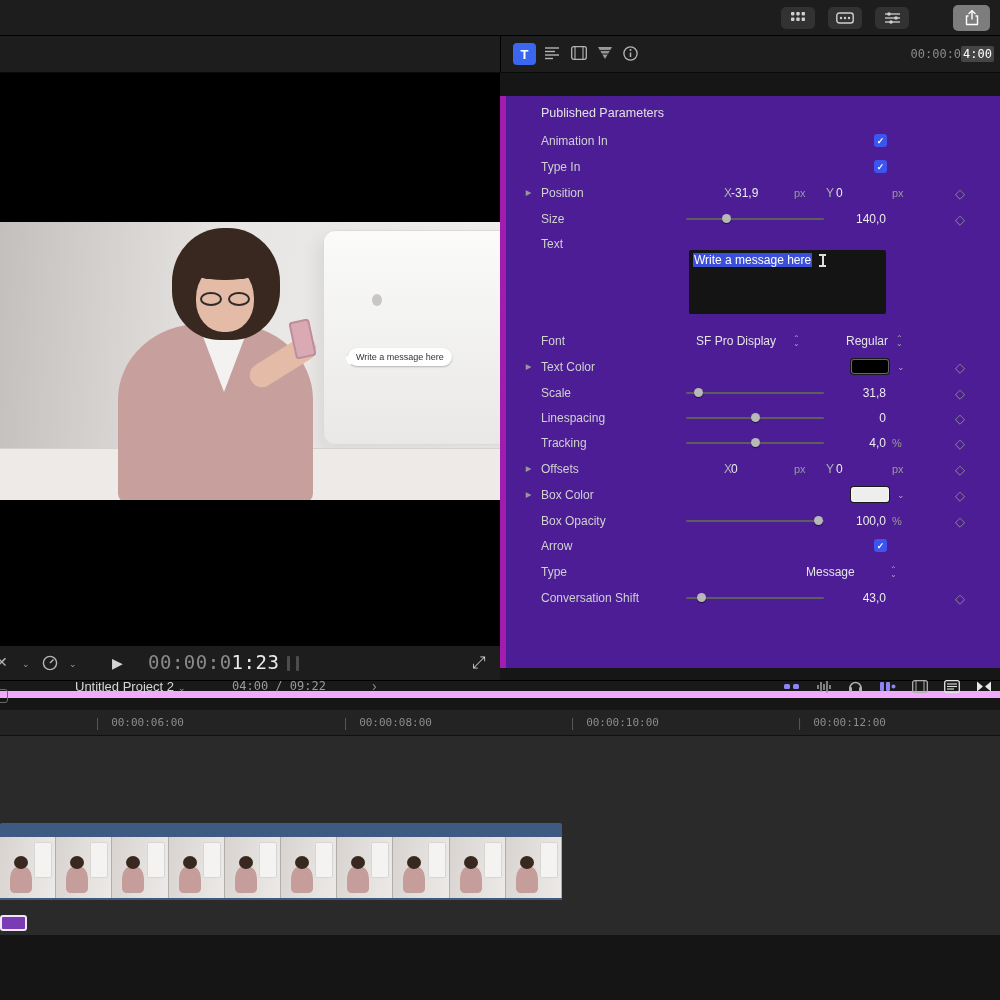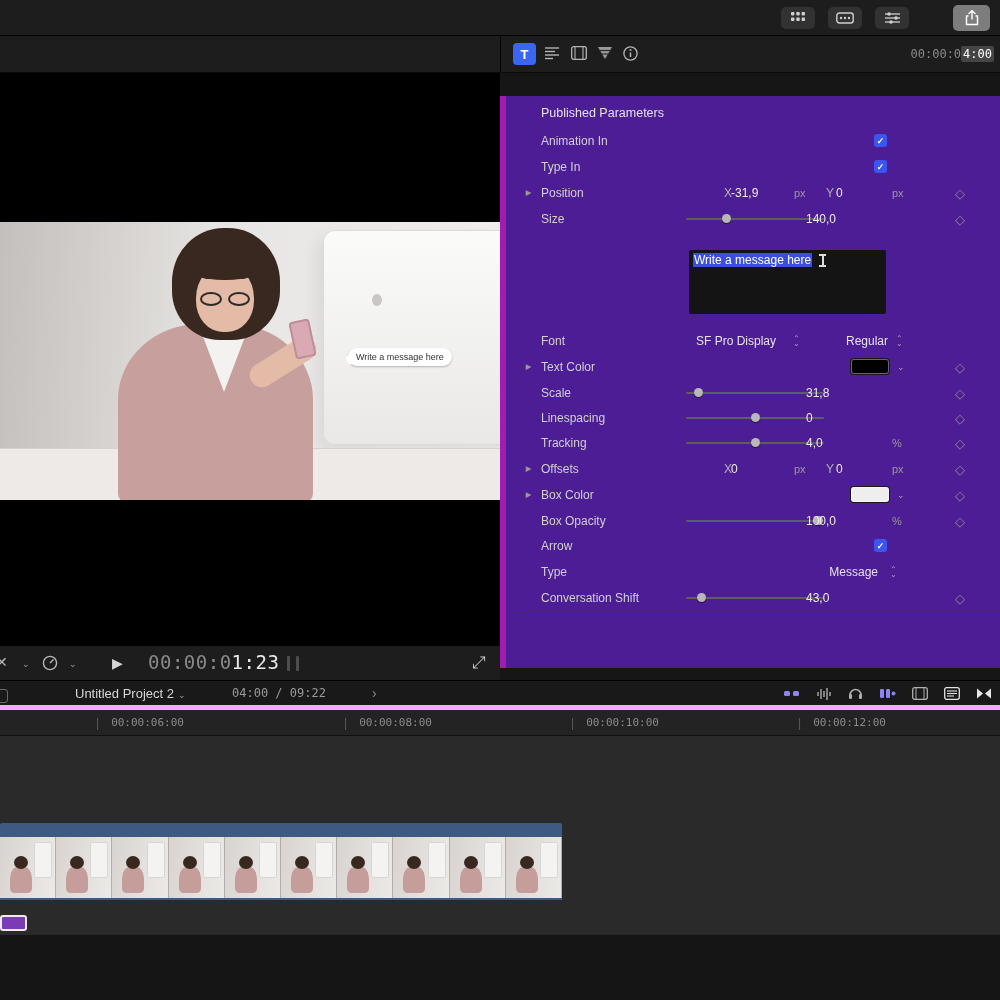--- a/index.html
+++ b/index.html
@@ -64,41 +64,41 @@
 
   
   #inspector { position:absolute; left:500px; top:73px; width:500px; height:572px; background:#4c1d95; border-left:6px solid #a21caf;margin-top:23px; }
   .sec-title { position:absolute; left:35px; top:10px; color:#e2e2e2; font-size:12.5px; }
   .row { position:absolute; left:0; width:100%; height:26px; font-size:12px; }
   .lbl { position:absolute; left:35px; top:50%; transform:translateY(-50%); color:#d0d0d0; white-space:nowrap; }
   .disc { position:absolute; left:18px; top:50%; transform:translateY(-50%) scale(.62); color:#999; }
   .slider { position:absolute; left:180px; width:138px; top:0; height:26px; }
   .track { position:absolute; left:0; right:0; top:12px; height:2px; background:#5e5e5e; border-radius:1px; }
   .knob { position:absolute; top:8px; width:9px; height:9px; border-radius:50%; background:#b8b8b8; box-shadow:0 1px 1px rgba(0,0,0,.5); }
-  .val { position:absolute; left:300px; width:80px; text-align:left; top:50%; transform:translateY(-50%); color:#ececec; }
+  .val { position:absolute; left:300px; width:80px; text-align:right; top:50%; transform:translateY(-50%); color:#ececec; }
   .unit { position:absolute; left:386px; top:50%; transform:translateY(-50%); color:#9a9a9a; font-size:11px; }
   .kf { position:absolute; left:449px; top:50%; transform:translateY(-50%); color:#8f8f8f; font-size:13px; cursor:pointer; }
   .checkbox { position:absolute; left:368px; top:6px; width:13px; height:13px; border-radius:3px; background:#3c55ee; display:flex; align-items:center; justify-content:center; }
   .chk { color:#fff; font-size:9px; font-weight:bold; font-style:normal; }
   .axlab { position:absolute; top:50%; transform:translateY(-50%); color:#b2b2b2; }
   .axval { position:absolute; top:50%; transform:translateY(-50%); text-align:left; color:#ececec; }
   .textbox { position:absolute; left:183px; top:154px; width:197px; height:64px; background:#141414; border-radius:2px; padding:3px 4px; font-size:12px; line-height:15px; }
   .sel { background:#3c4fd9; color:#fff; padding:0 1px; }
   .ibeam { display:inline-block; position:relative; width:9px; height:13px; margin-left:6px; vertical-align:middle; }
   .ibeam::before { content:""; position:absolute; left:4px; top:0; bottom:0; width:1.5px; background:#ddd; }
   .ibeam::after { content:""; position:absolute; left:1px; right:1px; top:0; height:1.5px; background:#ddd; box-shadow:0 11px 0 #ddd; }
   .pop { position:absolute; top:50%; transform:translateY(-50%); color:#e4e4e4; white-space:nowrap; }
   .updown { position:absolute; top:50%; transform:translateY(-50%); display:flex; flex-direction:column; align-items:center; font-size:8px; line-height:5px; color:#aaa; }
   .updown i { font-style:normal; }
   .swatch { position:absolute; left:345px; top:5px; width:38px; height:15px; border-radius:3px; box-shadow:inset 0 0 0 1px rgba(255,255,255,.4), 0 0 0 1px #191919; }
   .sw-chev { position:absolute; left:391px; top:50%; transform:translateY(-50%); font-size:9px; color:#aaa; }
   .sep { position:absolute; left:8px; right:0; height:1px; background:#3a3a3a; }
 
   
-  #tl-header { position:absolute; left:0; top:680px; width:1000px; height:30px; background:#191919; border-top:1px solid #000; border-bottom:5px solid #f0abfc; font-size:13px; }
+  #tl-header { position:absolute; left:0; top:680px; width:1000px; height:18px; background:#191919; border-top:1px solid #000; border-bottom:7px solid #f0abfc; font-size:13px; }
   .tl-part { position:absolute; left:-6px; top:8px; width:14px; height:14px; border:1.5px solid #6a6a6a; border-radius:3px; }
   .tl-title { position:absolute; left:75px; top:50%; transform:translateY(-50%); color:#d6d6d6; }
   .tl-pos { position:absolute; left:232px; top:50%; transform:translateY(-50%); color:#9a9a9a; font-family:"DejaVu Sans Mono", monospace; font-size:12px; }
   .tl-next { position:absolute; left:372px; top:50%; transform:translateY(-50%); color:#8a8a8a; font-size:14px; }
   .tl-icons { position:absolute; right:8px; top:0; height:100%; display:flex; align-items:center; gap:16px; }
 
   
   #ruler { position:absolute; left:0; top:710px; width:1000px; height:26px; background:#232323; border-bottom:1px solid #101010; }
   .ruler-group { position:absolute; top:0; height:100%; display:flex; align-items:center; gap:12px; }
   .tick { color:#5a5a5a; font-size:12px; }
@@ -280,20 +280,23 @@
     <div class="row" style="top:110px">
       <span class="lbl">Size</span>
       <div class="slider">
           <div class="track"></div>
           <div class="knob" style="left: calc(29% - 4.5px);"></div>
         </div>
       <span class="val">140,0</span>
       <span class="kf">◇</span>
     </div>
 
+    <div class="row" style="top:135px">
+      <span class="lbl">Text</span>
+    </div>
     <div class="textbox"><span class="sel">Write a message here</span><span class="ibeam"></span></div>
 
     <div class="row" style="top:232px">
       <span class="lbl">Font</span>
       <span class="pop" style="left:190px">SF Pro Display</span>
       <span class="updown" style="left:287px">
           <i>⌃</i>
           <i>⌄</i>
         </span>
       <span class="pop" style="left:340px">Regular</span>
@@ -375,21 +378,21 @@
 
     <div class="row" style="top:437px">
       <span class="lbl">Arrow</span>
       <span class="checkbox">
           <i class="chk">✓</i>
         </span>
     </div>
 
     <div class="row" style="top:463px">
       <span class="lbl">Type</span>
-      <span class="pop" style="left:293px;width:79px;text-align:right">Message</span>
+      <span class="pop" style="left:300px;width:79px;text-align:left">Message</span>
       <span class="updown" style="left:384px">
           <i>⌃</i>
           <i>⌄</i>
         </span>
     </div>
 
     <div class="row" style="top:489px">
       <span class="lbl">Conversation Shift</span>
       <div class="slider">
           <div class="track"></div>

